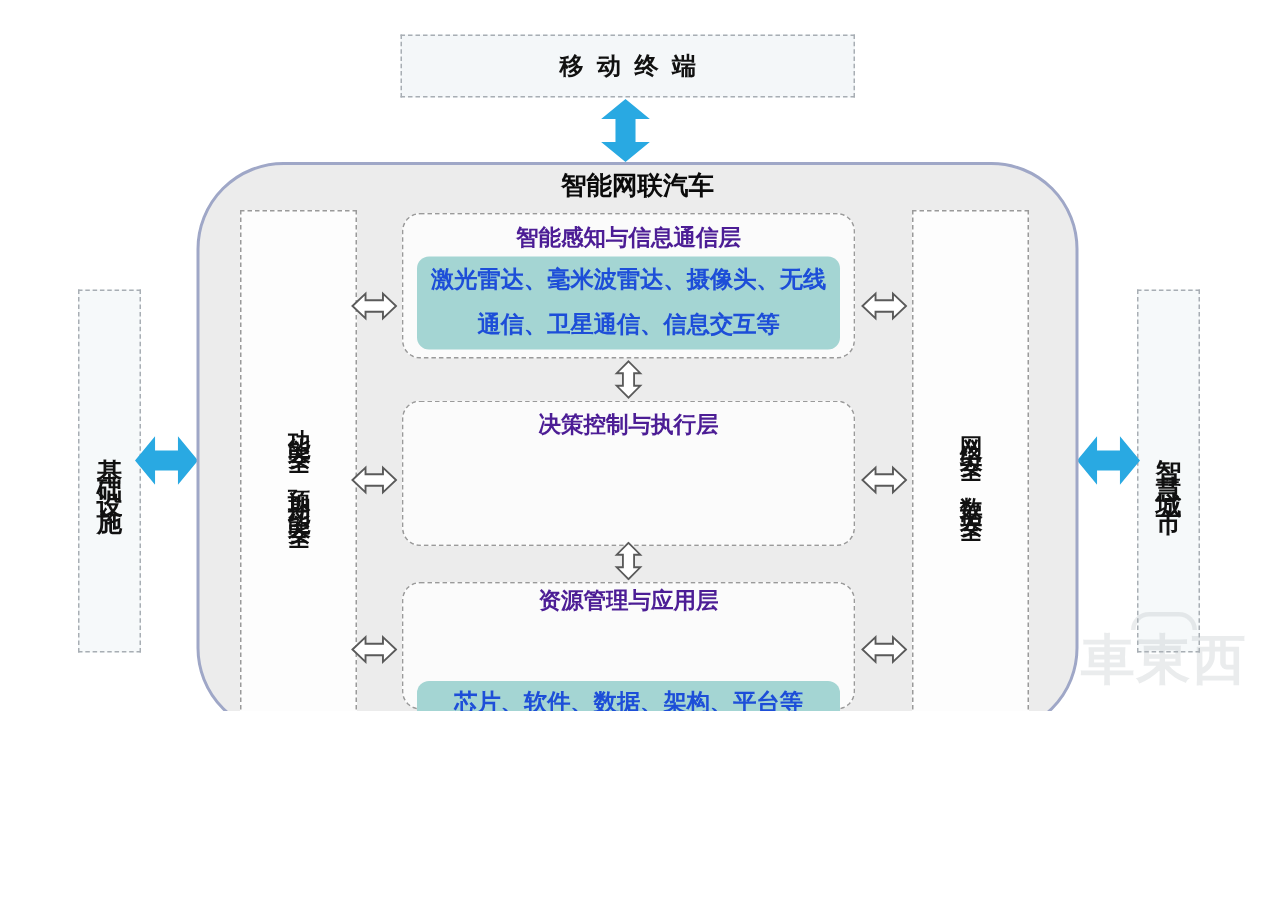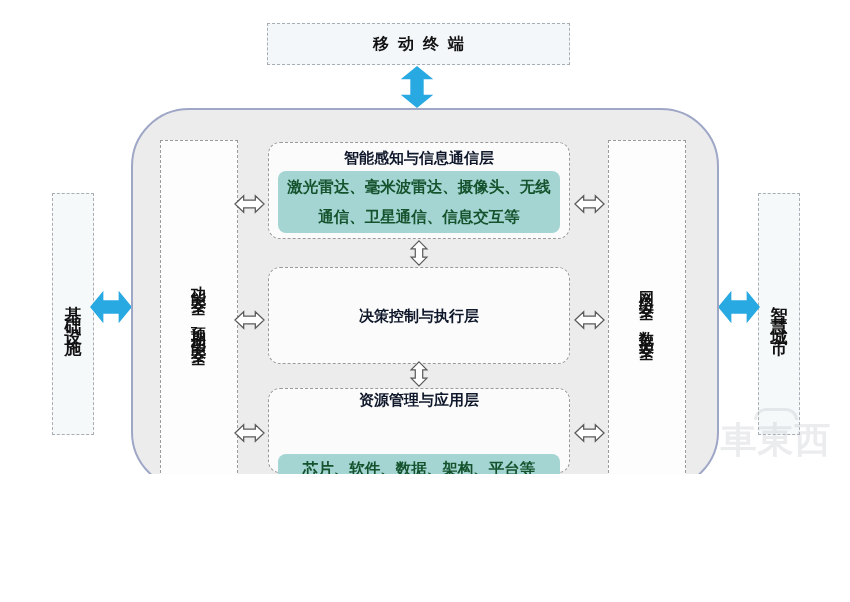--- a/index.html
+++ b/index.html
@@ -92,34 +92,34 @@
     display: flex;
     flex-direction: column;
     align-items: center;
   }
   .layer-title {
     height: 26px;
     display: flex;
     align-items: center;
     font-size: 15px;
     font-weight: bold;
-    color: #0f172a;
+    color: #4c1d95;
     margin-top: 2px;
   }
   .teal-box {
     width: 282px;
     background: #a4d5d3;
     border-radius: 8px;
     display: flex;
     align-items: center;
     justify-content: center;
     text-align: center;
     font-size: 15.5px;
     font-weight: 600;
-    color: #14532d;
+    color: #1d4ed8;
     line-height: 1.95;
     padding: 0 8px;
   }
 
   .icon-wrap { display: block; line-height: 0; }
   svg { display: block; }
 
   
   .watermark {
     right: 4px; bottom: 4px;
@@ -170,35 +170,36 @@
     </svg>
   </span>
 
   <span class="abs icon-wrap" style="left:718px; top:290px;">
     <svg width="42" height="34" viewBox="0 0 44 34">
       <path d="M0 17 L14 0 L14 10 L30 10 L30 0 L44 17 L30 34 L30 24 L14 24 L14 34 Z" fill="#29A9E2"></path>
     </svg>
   </span>
 
   <div class="abs icv"></div>
+  <div class="abs icv-title">智能网联汽车</div>
 
   <div class="abs safety-col" style="left:160px; top:140px; width:78px; height:338px;">
     <span class="v-text">功能安全、预期功能安全</span>
   </div>
 
   <div class="abs safety-col" style="left:608px; top:140px; width:78px; height:338px;">
     <span class="v-text">网络安全、数据安全</span>
   </div>
 
   <div class="abs layer" style="top:142px; height:97px;">
     <div class="layer-title">智能感知与信息通信层</div>
     <div class="teal-box" style="height:62px; line-height:1.95;">激光雷达、毫米波雷达、摄像头、无线通信、卫星通信、信息交互等</div>
   </div>
 
-  <div class="abs layer" style="top:267px; height:97px;justify-content:center;">
+  <div class="abs layer" style="top:267px; height:97px;">
     <div class="layer-title">决策控制与执行层</div>
   </div>
 
   <div class="abs layer" style="top:388px; height:85px;gap:44px;">
     <div class="layer-title">资源管理与应用层</div>
     <div class="teal-box" style="height:46px;">芯片、软件、数据、架构、平台等</div>
   </div>
 
   <span class="abs icon-wrap" style="left:409px; top:240px;">
     <svg width="20" height="26" viewBox="0 0 20 28">

